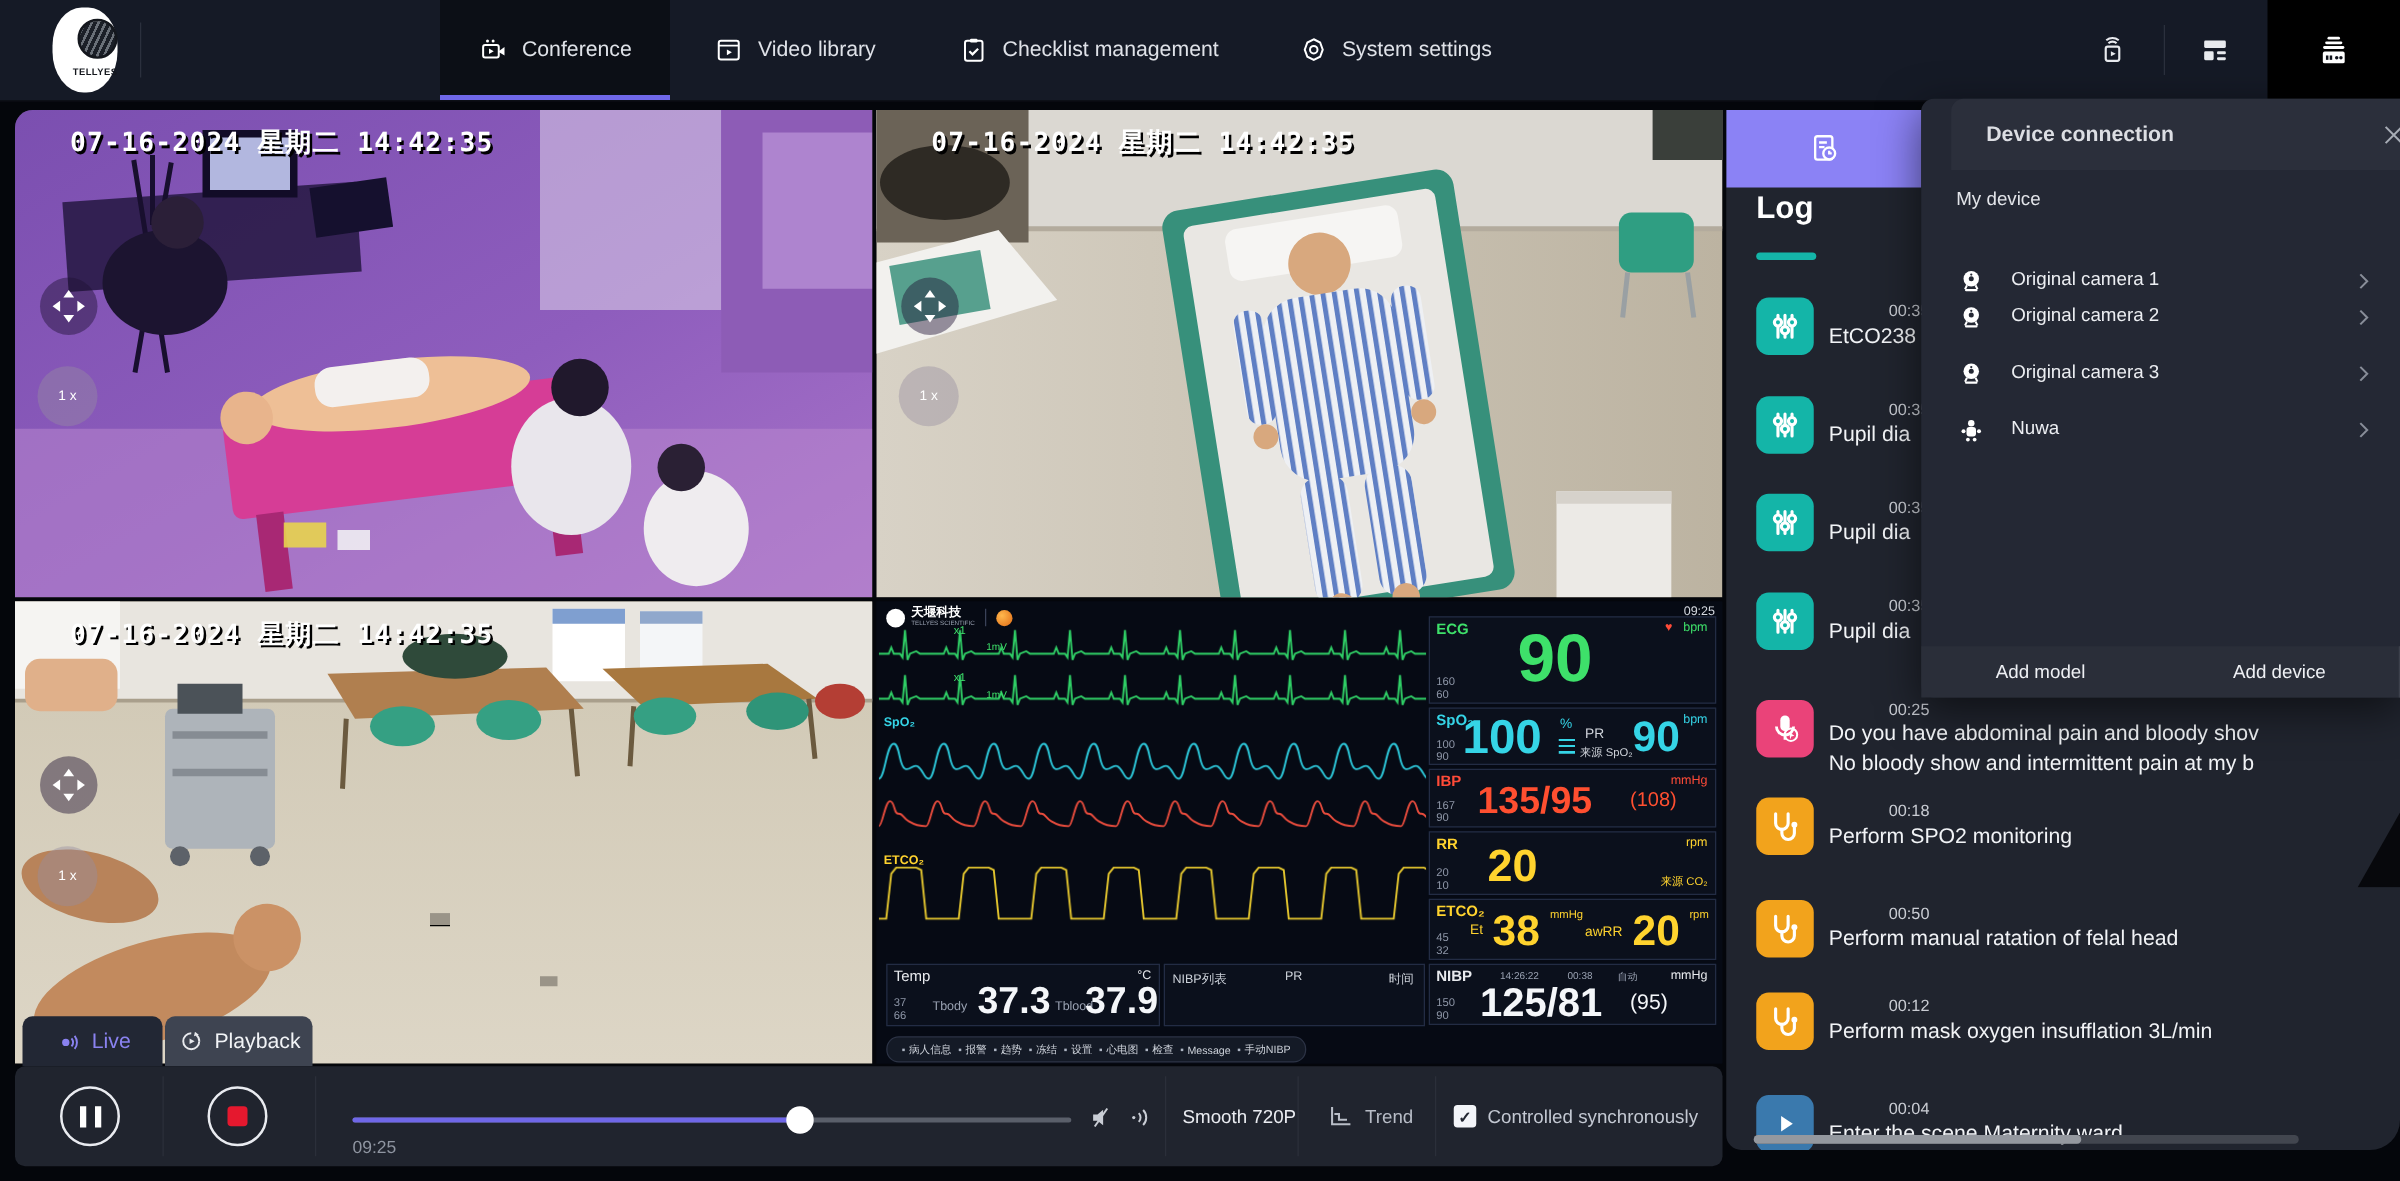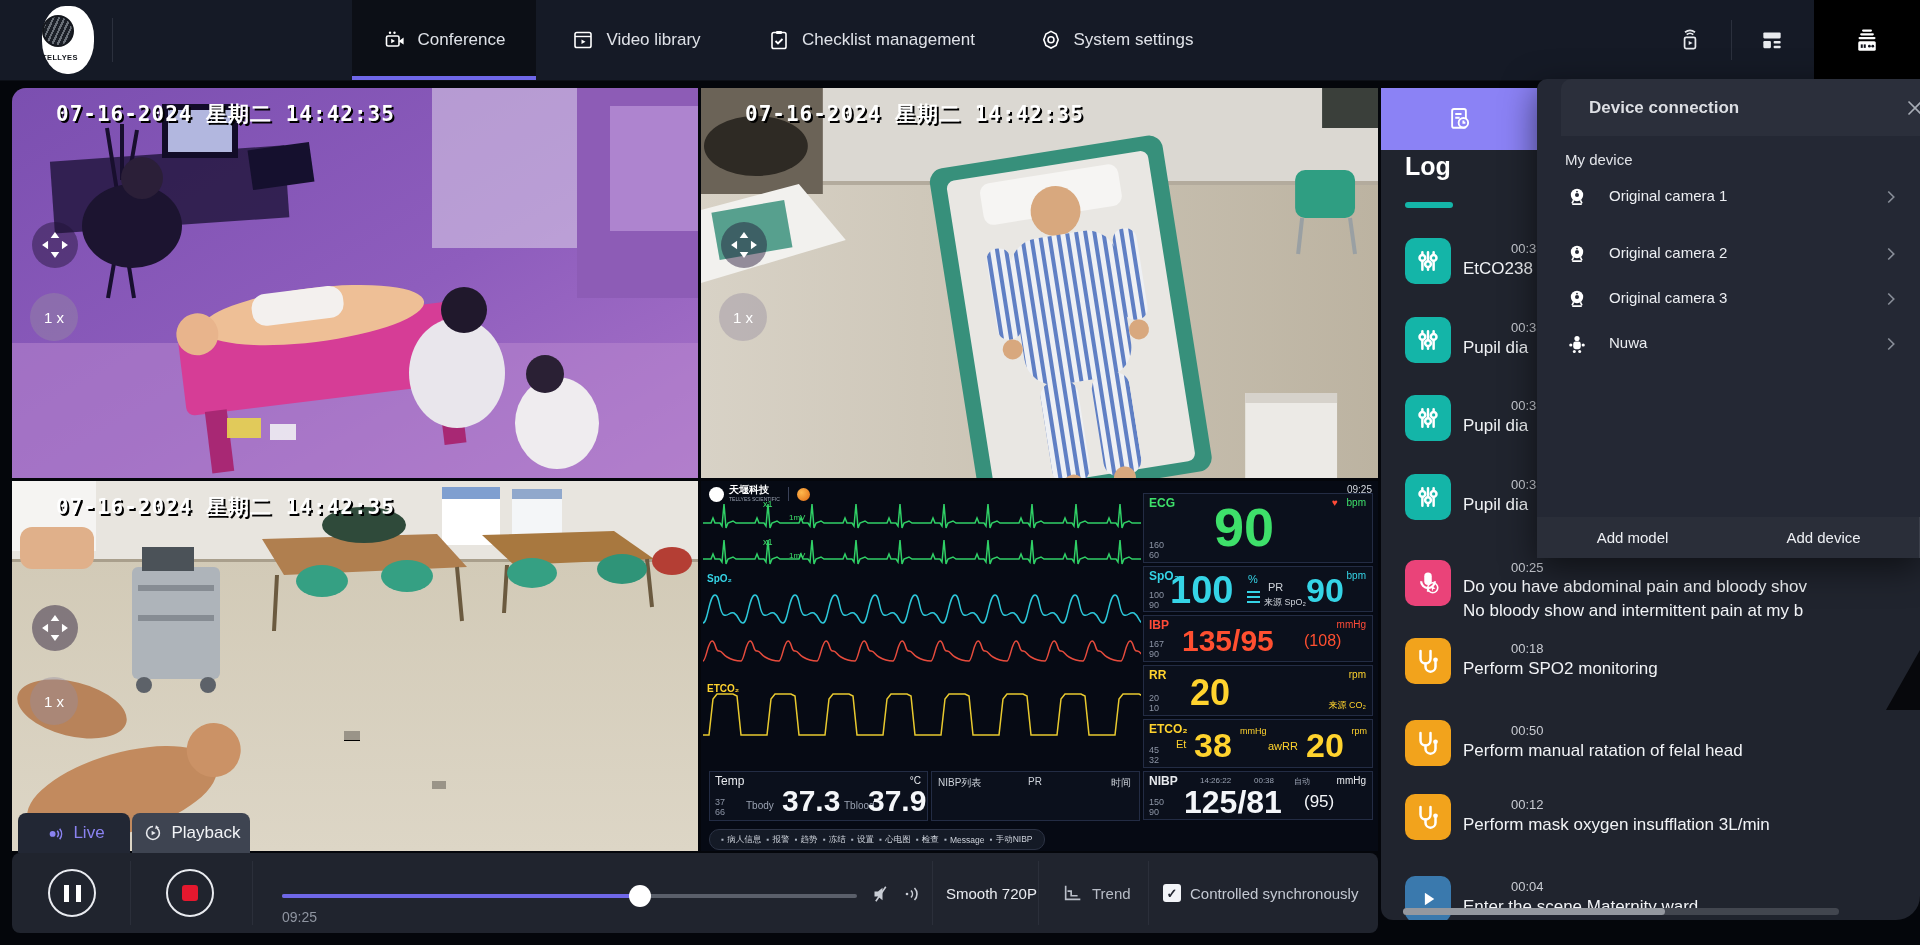--- a/index.html
+++ b/index.html
@@ -2,21 +2,21 @@
 <html><head>
 <meta charset="utf-8">
 <style>
   html,body{margin:0;padding:0;background:#000;}
   .screen{position:relative;width:1920px;height:945px;background:#04060b;overflow:hidden;
           font-family:"Liberation Sans",sans-serif;color:#e8eaee;}
   .abs{position:absolute;}
   
   .topnav{position:absolute;left:0;top:0;width:1920px;height:80px;background:#151a26;border-bottom:1px solid #0c0f16;}
   .logo{position:absolute;left:42px;top:6px;width:52px;height:68px;background:#fff;border-radius:45% 45% 48% 48%;
-        display:flex;flex-direction:column;align-items:flex-start;justify-content:flex-start;}
+        display:flex;flex-direction:column;align-items:flex-end;justify-content:flex-start;}
   .logo .globe{margin-top:9px;width:28px;height:28px;border-radius:50%;
         background:repeating-linear-gradient(115deg,#1b1f27 0 3px,#6a7078 3px 5px);border:2px solid #14171d;}
   .logo .logotext{font-size:7.5px;font-weight:700;color:#14171d;margin-top:6px;letter-spacing:.4px;}
   .navdiv{position:absolute;top:18px;width:1px;height:44px;background:#2b303d;}
   .apptitle{position:absolute;left:134px;top:0;height:80px;display:flex;align-items:center;font-size:20px;color:#eceef3;}
   .navtab{position:absolute;top:0;height:80px;display:flex;align-items:center;justify-content:center;gap:11px;
           font-size:17px;color:#dfe2e8;cursor:pointer;}
   .navtab.active{background:#0c0f16;}
   .navtab.active .tabline{position:absolute;left:0;bottom:0;width:100%;height:4px;background:#6f67e8;}
   .navtab svg{width:24px;height:24px;}
@@ -26,21 +26,21 @@
   .devtab svg{width:30px;height:30px;}
   
   .video{position:absolute;overflow:hidden;background:#222;}
   .video svg.scene{position:absolute;left:0;top:0;width:100%;height:100%;}
   .vts{position:absolute;left:44px;top:12px;font-family:"DejaVu Sans Mono",monospace;font-size:21px;font-weight:700;
        color:#fff;text-shadow:2px 2px 0 #000;letter-spacing:1px;white-space:nowrap;}
   .panctl{position:absolute;left:20px;width:46px;height:46px;border-radius:50%;background:rgba(32,18,52,.45);
           display:flex;align-items:center;justify-content:center;cursor:pointer;}
   .panctl svg{width:38px;height:38px;}
   .zbadge{position:absolute;left:18px;width:48px;height:48px;border-radius:50%;background:rgba(150,140,160,.42);
-          display:flex;align-items:center;justify-content:center;font-size:15px;color:#fff;cursor:pointer;}
+          display:flex;align-items:center;justify-content:center;font-size:11px;color:#fff;cursor:pointer;}
   
   .monitor{position:absolute;left:701px;top:481px;width:677px;height:370px;background:#060a14;overflow:hidden;}
   .mpanel{position:absolute;background:#0b101c;border:1px solid #232c44;box-sizing:border-box;}
   .plabel{position:absolute;left:5px;top:2px;font-size:12px;font-weight:700;}
   .punit{position:absolute;right:6px;top:3px;font-size:10px;}
   .plim{position:absolute;left:5px;bottom:3px;font-size:9px;color:#8d95a6;line-height:10px;}
   .mtb-item{display:flex;align-items:center;gap:3px;font-size:8.5px;color:#ced3db;white-space:nowrap;cursor:pointer;}
   .mtb-item::before{content:"▪";font-size:8px;color:#aeb6c4;}
   .eqbars{width:13px;height:12px;background:repeating-linear-gradient(#35d4e6 0 2px,transparent 2px 5px);}
   .heart::before{content:"♥";}
@@ -326,21 +326,21 @@
       </svg>
     </div>
     <div class="zbadge" style="top:196px;">1 x</div>
   </div>
 
   <div class="monitor">
 
     <div class="abs" style="left:8px;top:5px;display:flex;align-items:center;gap:5px;">
       <div style="width:15px;height:15px;border-radius:50%;background:#fff;"></div>
       <div>
-        <div style="font-size:10px;font-weight:700;color:#fff;line-height:10px;font-family:Liberation Mono, monospace;">天堰科技</div>
+        <div style="font-size:10px;font-weight:700;color:#fff;line-height:10px;">天堰科技</div>
         <div style="font-size:5px;color:#9aa2b2;line-height:6px;">TELLYES SCIENTIFIC</div>
       </div>
       <div style="width:1px;height:14px;background:#3a4258;margin:0 3px;"></div>
       <div style="width:13px;height:13px;border-radius:50%;background:radial-gradient(circle at 35% 35%,#ffb84d,#e06a14);"></div>
     </div>
     <div class="abs" style="right:6px;top:3px;font-size:10px;color:#d5d9e0;">09:25</div>
 
     <div class="abs" style="left:2px;top:16px;width:438px;height:276px;">
       <svg width="438" height="276" style="position:absolute;left:0;top:0;">
         <defs>
@@ -596,21 +596,21 @@
     <div class="devhead">
       <div class="devtitle">Device connection</div>
       <div class="devclose">
         <svg viewBox="0 0 24 24" stroke="#a8adb6" stroke-width="1.5">
           <path d="M6,6 L18,18 M18,6 L6,18"></path>
         </svg>
       </div>
     </div>
     <div class="devsection">My device</div>
 
-    <div class="devrow" style="top:96px;">
+    <div class="devrow" style="top:124px;">
       <svg class="dicon" viewBox="0 0 24 24">
         <circle cx="12" cy="10" r="6.2" fill="#fff"></circle>
           <circle cx="12" cy="10" r="2" fill="#242834"></circle>
           <circle cx="12" cy="6.6" r=".9" fill="#242834"></circle>
         <path d="M8.6,15.2 L7,18.4 M15.4,15.2 L17,18.4" stroke="#fff" stroke-width="1.6"></path>
         <rect x="7" y="18.2" width="10" height="1.8" rx=".9" fill="#fff"></rect>
       </svg>
       <span class="dname">Original camera 1</span>
       <svg class="chev" viewBox="0 0 24 24" fill="none" stroke="#888d98" stroke-width="1.8">
           <path d="M9,6 L15,12 9,18"></path>

